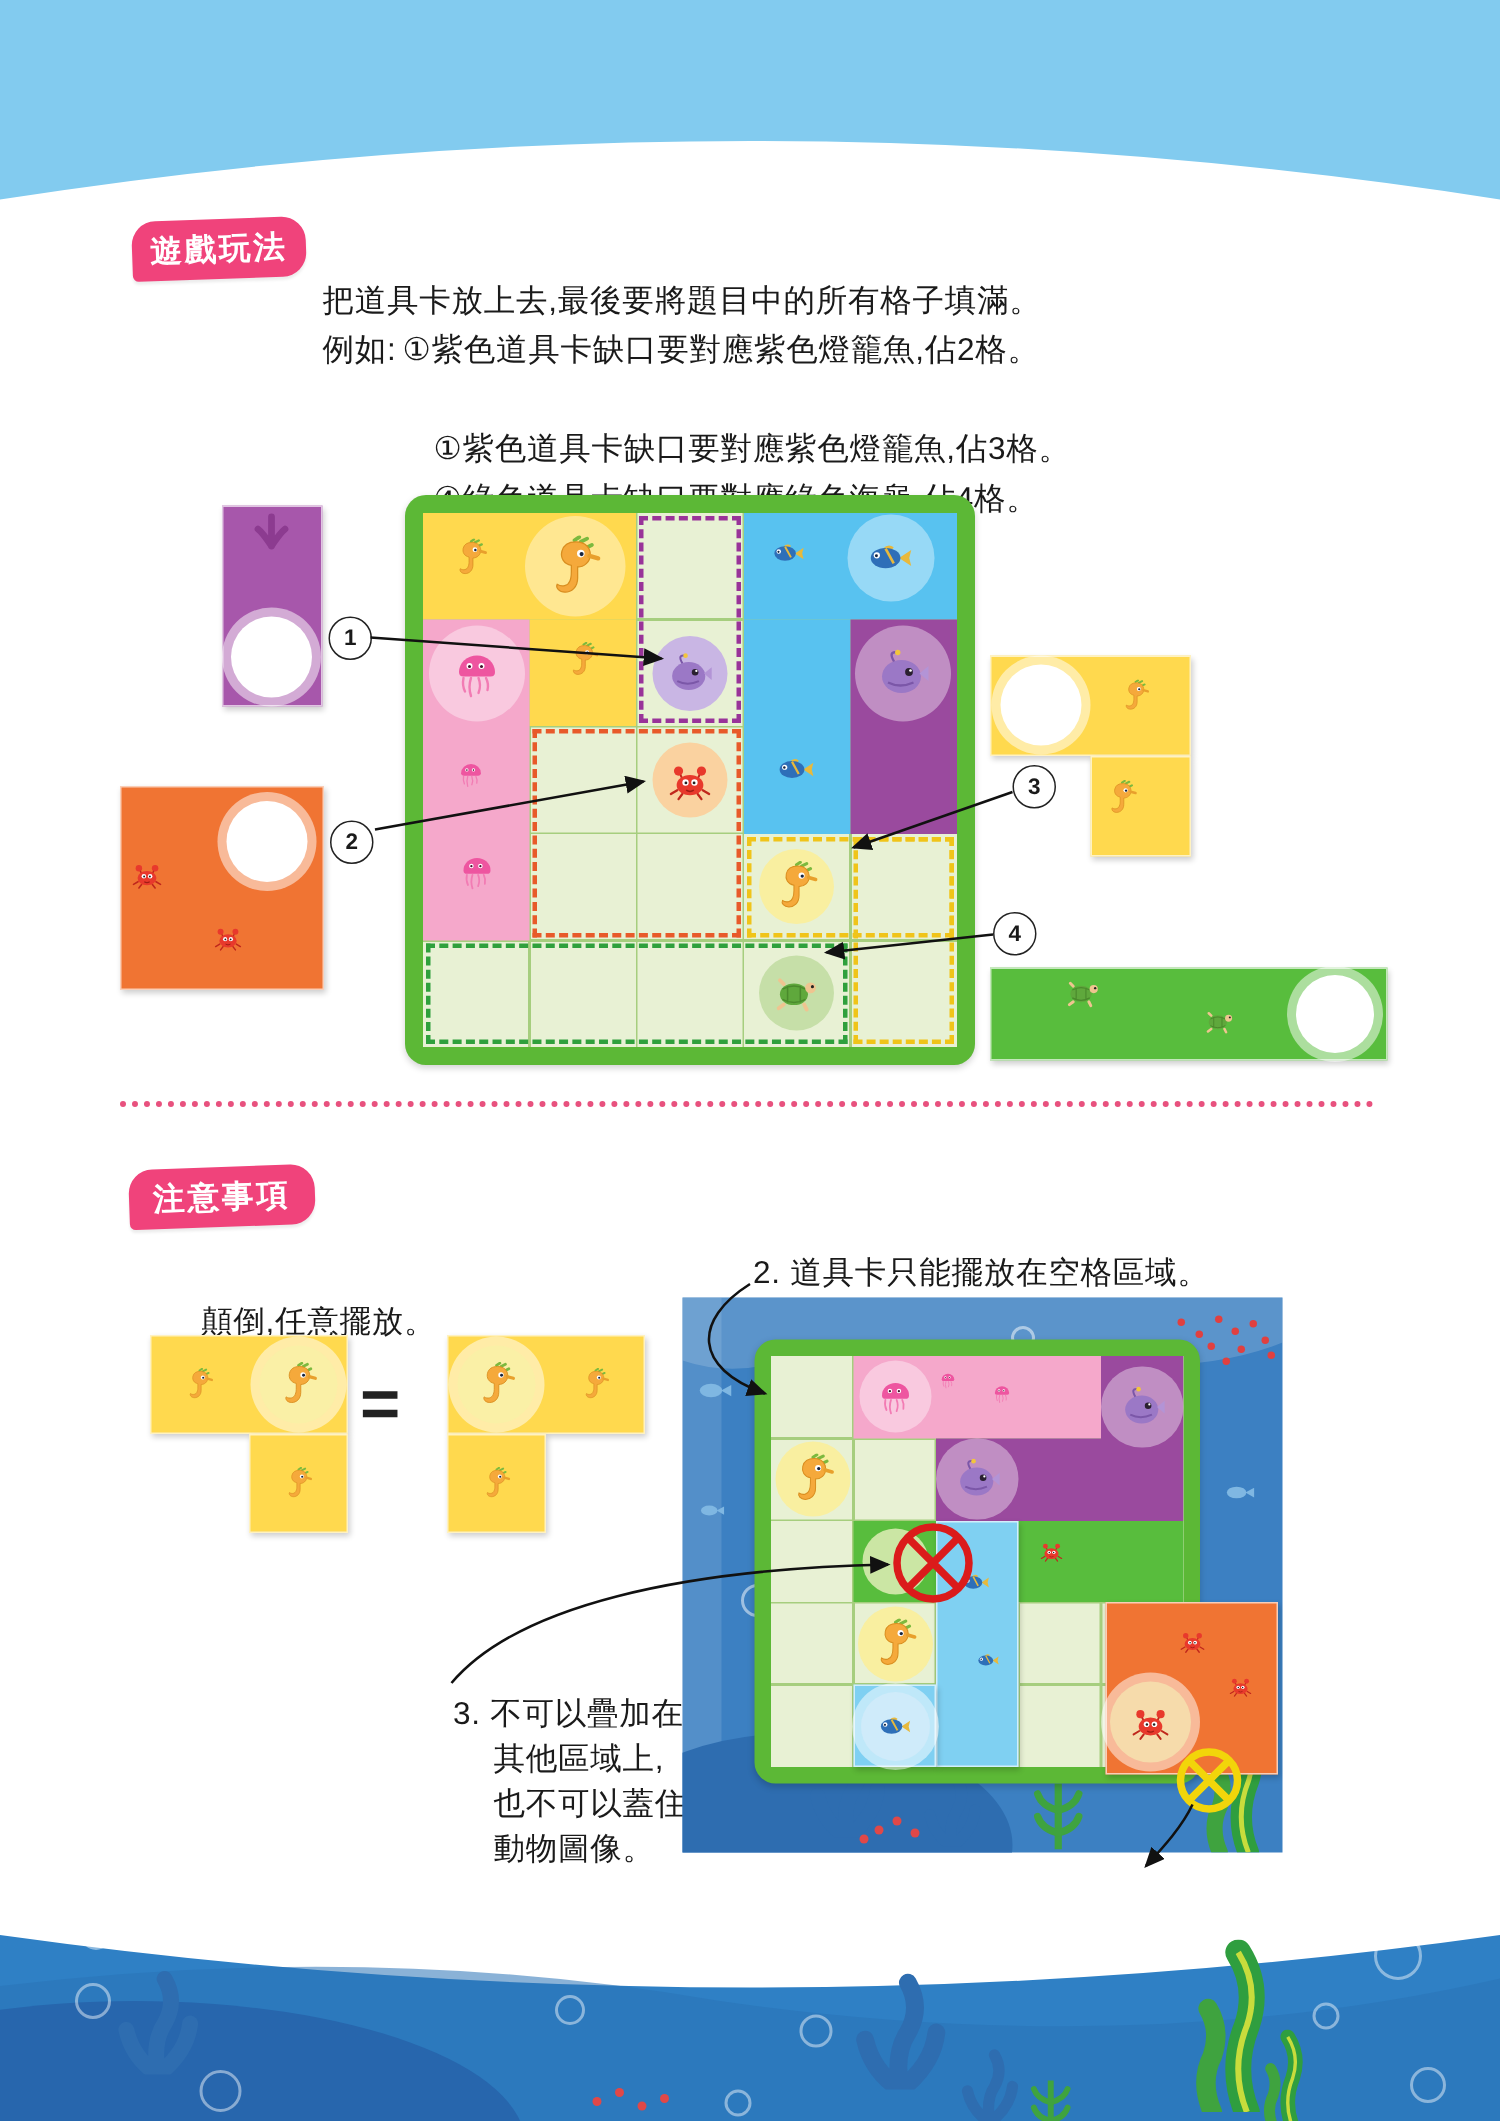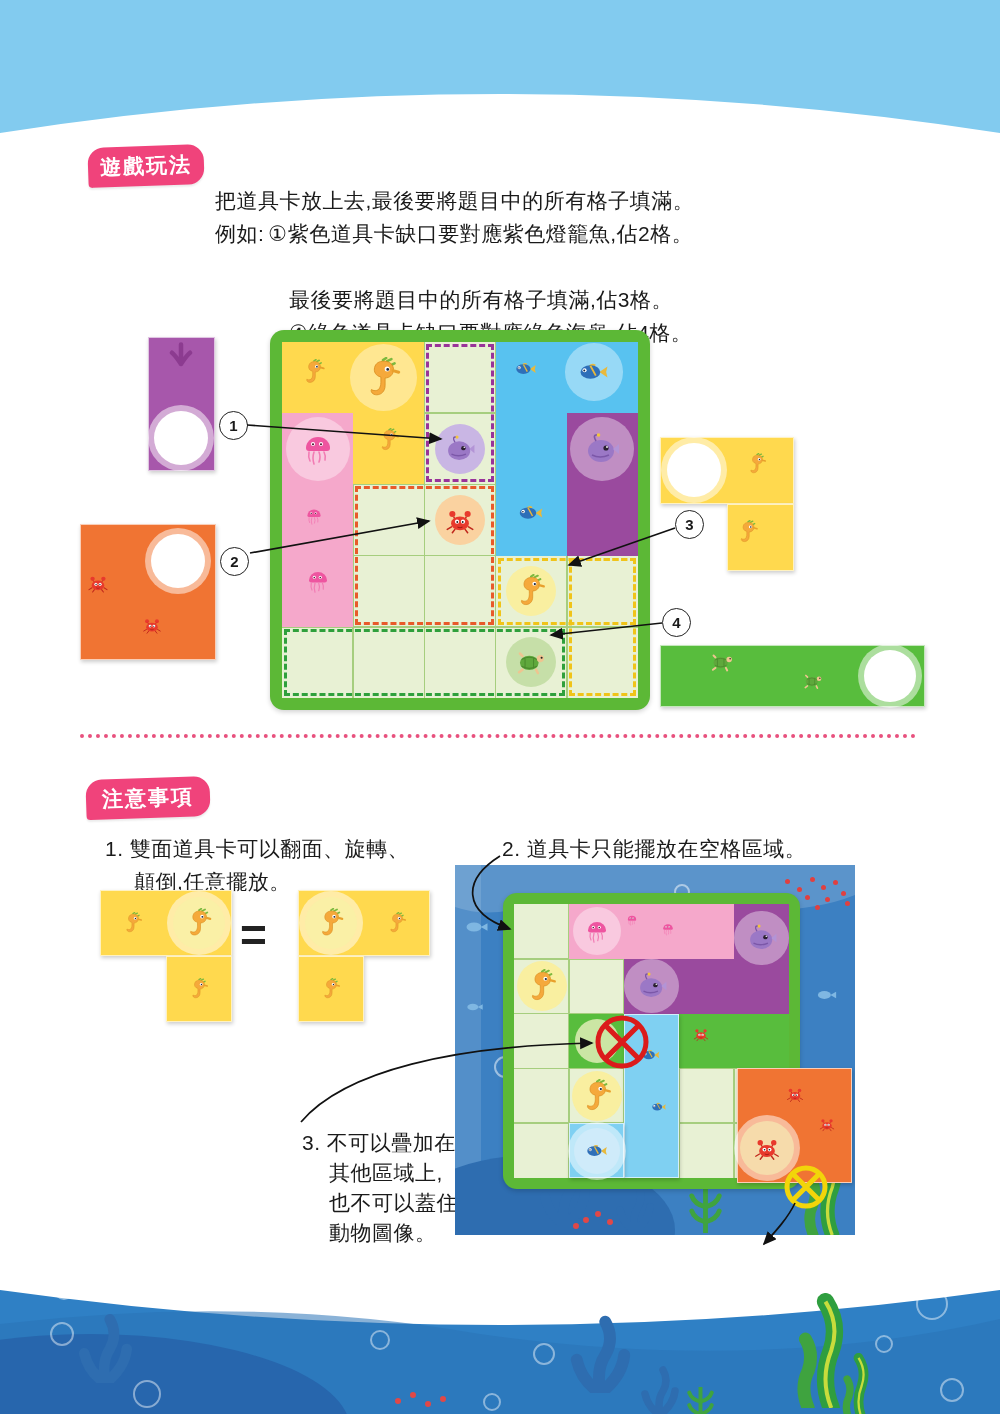--- a/index.html
+++ b/index.html
@@ -28,21 +28,21 @@
     <path d="M0,0 H1000 V133 Q500,55 0,133 Z" fill="#82CBEF"></path>
   </svg>
 
   <div class="badge" style="left:88px;top:146px;width:116px;height:40px;">
     <span>遊戲玩法</span>
   </div>
   <div class="txt" style="left:215px;top:184px;">把道具卡放上去,最後要將題目中的所有格子填滿。</div>
   <div class="txt" style="left:215px;top:217px;text-align:right;">
     <span>例如:</span><span style="margin-left:4px;">①紫色道具卡缺口要對應紫色燈籠魚,佔2格。</span>
   </div>
-  <div class="txt" style="left:289px;top:283px;">最後要將題目中的所有格子填滿,佔3格。</div>
+  <div class="txt" style="left:289px;top:283px;">①紫色道具卡缺口要對應紫色燈籠魚,佔3格。</div>
   <div class="txt" style="left:289px;top:316px;">④綠色道具卡缺口要對應綠色海龜,佔4格。</div>
 
   <div id="art" class="abs" style="left:0;top:0;width:1000px;height:1414px;">
       <div style="left: 270px; top: 330px; width: 380px; height: 380px; background: rgb(92, 184, 54); border-radius: 14px; box-shadow: rgba(0, 0, 0, 0.18) 0px 2px 5px; z-index: 2; position: absolute;">
         <div style="left: 12px; top: 12px; width: 356px; height: 356px; background: rgb(232, 241, 212); overflow: hidden; position: absolute;">
           <div style="left: 70.45px; top: 0px; width: 1.5px; height: 356px; background: rgb(166, 206, 126); position: absolute;"></div>
           <div style="left: 141.65px; top: 0px; width: 1.5px; height: 356px; background: rgb(166, 206, 126); position: absolute;"></div>
           <div style="left: 212.85px; top: 0px; width: 1.5px; height: 356px; background: rgb(166, 206, 126); position: absolute;"></div>
           <div style="left: 284.05px; top: 0px; width: 1.5px; height: 356px; background: rgb(166, 206, 126); position: absolute;"></div>
           <div style="left: 0px; top: 70.45px; width: 356px; height: 1.5px; background: rgb(166, 206, 126); position: absolute;"></div>
@@ -638,21 +638,20 @@
     </div>
   <div class="num-circle" style="left:662px;top:608px;">
       <span>4</span>
     </div>
 
   <div class="divider"></div>
 
   <div class="badge" style="left:86px;top:778px;width:124px;height:40px;">
     <span>注意事項</span>
   </div>
-  <div class="txt" style="left:105px;top:832px;">1. 雙面道具卡可以翻面、旋轉、</div>
   <div class="txt" style="left:134px;top:865px;">顛倒,任意擺放。</div>
   <div class="eq" style="left:240px;top:908px;">=</div>
   <div class="txt" style="left:502px;top:832px;">2. 道具卡只能擺放在空格區域。</div>
   <div class="txt" style="left:302px;top:1126px;">3. 不可以疊加在</div>
   <div class="txt" style="left:329px;top:1156px;">其他區域上,</div>
   <div class="txt" style="left:329px;top:1186px;">也不可以蓋住</div>
   <div class="txt" style="left:329px;top:1216px;text-align:center;">動物圖像。</div>
 
   <svg class="abs" style="left:0;top:0;pointer-events:none;z-index:8;" width="1000" height="1414" viewBox="0 0 1000 1414">
     <defs>

